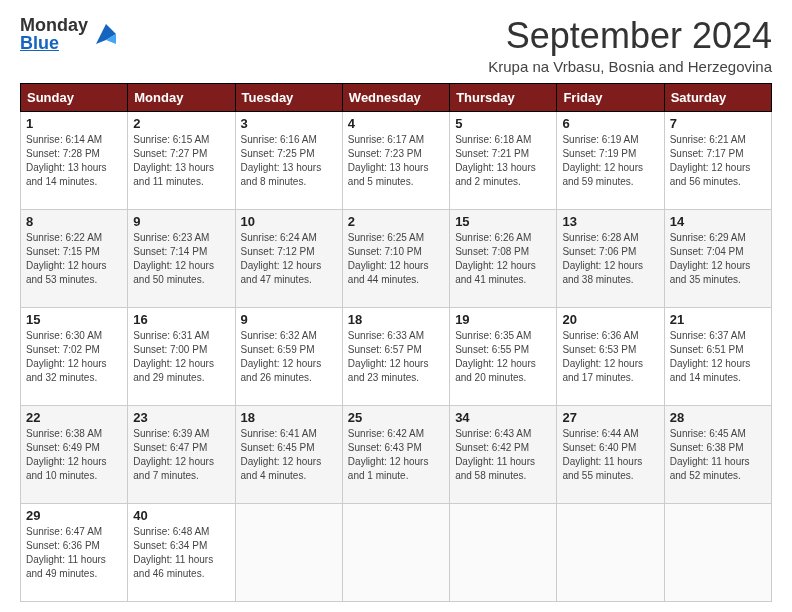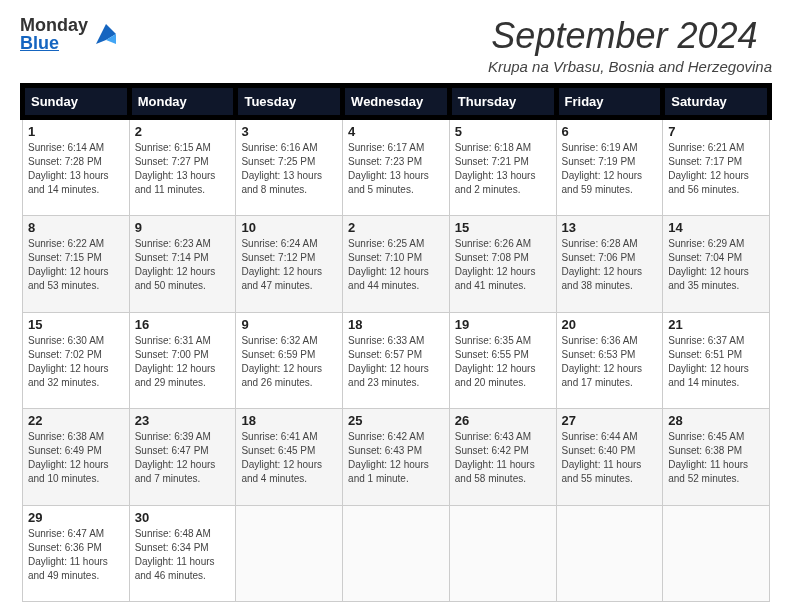--- a/index.html
+++ b/index.html
@@ -42,22 +42,21 @@
       font-weight: bold;
       color: #1565c0;
       text-decoration: underline;
     }
     .logo-icon {
       width: 28px;
       height: 28px;
       margin-left: 4px;
     }
     .title-block {
-      text-align: center;
-      font-style: italic;
+      text-align: right;
     }
     .month-title {
       font-size: 36px;
       font-weight: normal;
       color: #333;
       line-height: 1.1;
     }
     .location {
       font-size: 15px;
       color: #444;
@@ -68,27 +67,27 @@
       flex: 1;
       display: flex;
       flex-direction: column;
     }
     table {
       width: 100%;
       border-collapse: collapse;
       flex: 1;
     }
     thead th {
-      background-color: #0f172a;
+      background-color: #7f1d1d;
       color: #fff;
       font-size: 13px;
       font-weight: bold;
       padding: 6px 6px;
       text-align: left;
-      border: 5px solid #000000;
+      border: 1px solid #000000;
     }
     tbody td {
       border: 1px solid #ccc;
       vertical-align: top;
       padding: 4px 5px;
       font-size: 9.5px;
       color: #333;
       width: calc(100% / 7);
     }
     tbody tr {
@@ -257,39 +256,39 @@
             </td>
             <td>
               <span class="day-num">18</span>
               <div class="cell-text">Sunrise: 6:41 AM<br>Sunset: 6:45 PM<br>Daylight: 12 hours and 4 minutes.</div>
             </td>
             <td>
               <span class="day-num">25</span>
               <div class="cell-text">Sunrise: 6:42 AM<br>Sunset: 6:43 PM<br>Daylight: 12 hours and 1 minute.</div>
             </td>
             <td>
-              <span class="day-num">26</span>
+              <span class="day-num">34</span>
               <div class="cell-text">Sunrise: 6:43 AM<br>Sunset: 6:42 PM<br>Daylight: 11 hours and 58 minutes.</div>
             </td>
             <td>
               <span class="day-num">27</span>
               <div class="cell-text">Sunrise: 6:44 AM<br>Sunset: 6:40 PM<br>Daylight: 11 hours and 55 minutes.</div>
             </td>
             <td>
               <span class="day-num">28</span>
               <div class="cell-text">Sunrise: 6:45 AM<br>Sunset: 6:38 PM<br>Daylight: 11 hours and 52 minutes.</div>
             </td>
           </tr>
           <tr>
             <td>
               <span class="day-num">29</span>
               <div class="cell-text">Sunrise: 6:47 AM<br>Sunset: 6:36 PM<br>Daylight: 11 hours and 49 minutes.</div>
             </td>
             <td>
-              <span class="day-num">30</span>
+              <span class="day-num">40</span>
               <div class="cell-text">Sunrise: 6:48 AM<br>Sunset: 6:34 PM<br>Daylight: 11 hours and 46 minutes.</div>
             </td>
             <td class="empty-cell"></td>
             <td class="empty-cell"></td>
             <td class="empty-cell"></td>
             <td class="empty-cell"></td>
             <td class="empty-cell"></td>
           </tr>
         </tbody>
     </table>

